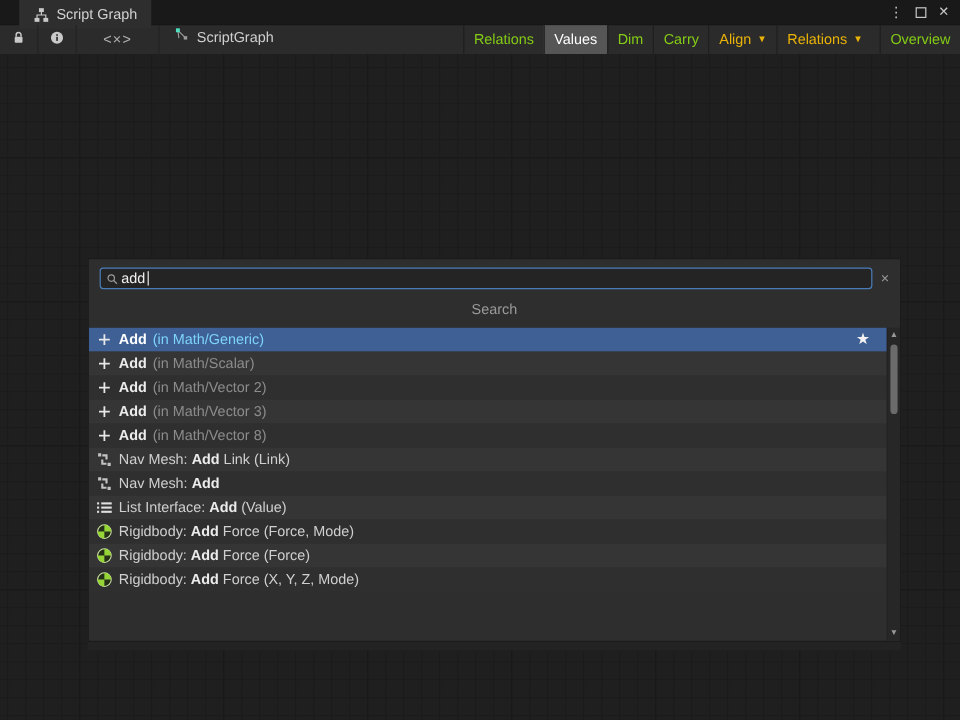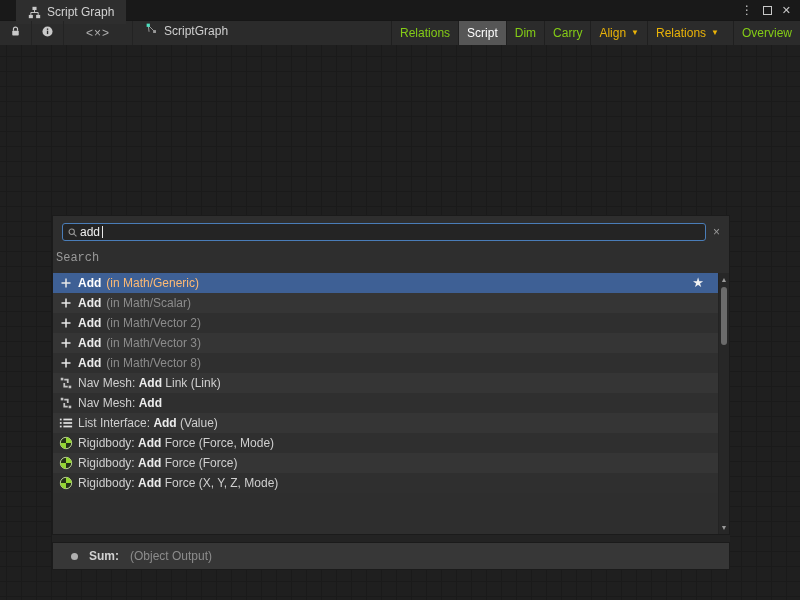--- a/index.html
+++ b/index.html
@@ -40,42 +40,42 @@
     background-color:#1f1f1f;
     background-image:
       linear-gradient(#1a1a1a 1px, transparent 1px),
       linear-gradient(90deg, #1a1a1a 1px, transparent 1px),
       linear-gradient(#141414 1px, transparent 1px),
       linear-gradient(90deg, #141414 1px, transparent 1px);
     background-size:15px 15px, 15px 15px, 120px 120px, 120px 120px;
     background-position:0 11px, 6px 0, 0 86px, 66px 0; }
 
   
-  .finder { position:absolute; left:52px; top:215px; width:678px; font-size:12px; }
+  .finder { position:absolute; left:73px; top:215px; width:678px; font-size:12px; }
   .finder-main { background:#2e2e2e; border:1px solid #1b1b1b; }
   .search-row { padding:7px 9px 4px; display:flex; align-items:center; gap:7px; }
   .search-input { flex:1; height:18px; background:#242424; border:1px solid #4a7db8;
                   border-radius:3px; display:flex; align-items:center; padding:0 4px;
                   color:#f0f0f0; gap:2px; }
   .caret { width:1px; height:12px; background:#e8e8e8; display:inline-block; }
   .clear-x { color:#9a9a9a; font-size:12px; line-height:1; }
-  .search-header { color:#9a9a9a; padding:6px 3px 8px;font-family:Liberation Mono, monospace; }
+  .search-header { text-align:center; color:#9a9a9a; padding:6px 16px 8px; }
 
   .list { position:relative; height:261px; overflow:hidden; }
   .rows { position:absolute; left:0; right:11px; top:0; }
   .row { height:20px; display:flex; align-items:center; padding-left:5px;
          color:#cfcfcf; position:relative; }
   .row span { white-space:pre; }
   .row:nth-child(odd)  { background:#2f2f2f; }
   .row:nth-child(even) { background:#353535; }
   .row.selected { background:#3e6095; color:#dde4ee; }
   .row .b { font-weight:bold; color:#ececec; }
   .row.selected .b { color:#ffffff; }
   .row .m { color:#8c8c8c; margin-left:5px; }
-  .row.selected .m { color:#fdba74; }
+  .row.selected .m { color:#7dd3fc; }
   .icon16 { width:16px; height:16px; flex:0 0 16px; margin-right:4px;
             display:flex; align-items:center; justify-content:center; }
   .star { position:absolute; right:14px; top:2px; color:#f2f2f2; font-size:13px; }
 
   .scrollbar { position:absolute; top:0; right:0; bottom:0; width:11px;
                background:#272727; border-left:1px solid #232323; }
   .sb-up, .sb-down { position:absolute; left:0; right:0; height:11px; color:#999;
                      font-size:7px; display:flex; align-items:center; justify-content:center; }
   .sb-up { top:1px; } .sb-down { bottom:1px; }
   .sb-thumb { position:absolute; left:2px; right:2px; top:14px; height:58px;
@@ -141,21 +141,21 @@
         <rect x="2" y="2" width="4" height="4" fill="#4ee0c0"></rect>
       </svg>
     </span>
     <span>ScriptGraph</span>
   </div>
   <div class="tb-buttons">
     <div class="tbtn2">
       <span>Relations</span>
     </div>
     <div class="tbtn2 active">
-      <span>Script</span>
+      <span>Values</span>
     </div>
     <div class="tbtn2">
       <span>Dim</span>
     </div>
     <div class="tbtn2">
       <span>Carry</span>
     </div>
     <div class="tbtn2 disabled">
       <span>Align</span>
       <span class="chev">▼</span>
@@ -299,18 +299,13 @@
           </div>
         </div>
       <div class="scrollbar">
         <div class="sb-up">▲</div>
         <div class="sb-thumb"></div>
         <div class="sb-down">▼</div>
       </div>
     </div>
   </div>
   <div class="finder-gap"></div>
-  <div class="finder-footer">
-    <span class="bullet"></span>
-    <span class="footer-label">Sum:</span>
-    <span class="footer-detail">(Object Output)</span>
-  </div>
 </div>
 
 </body></html>

